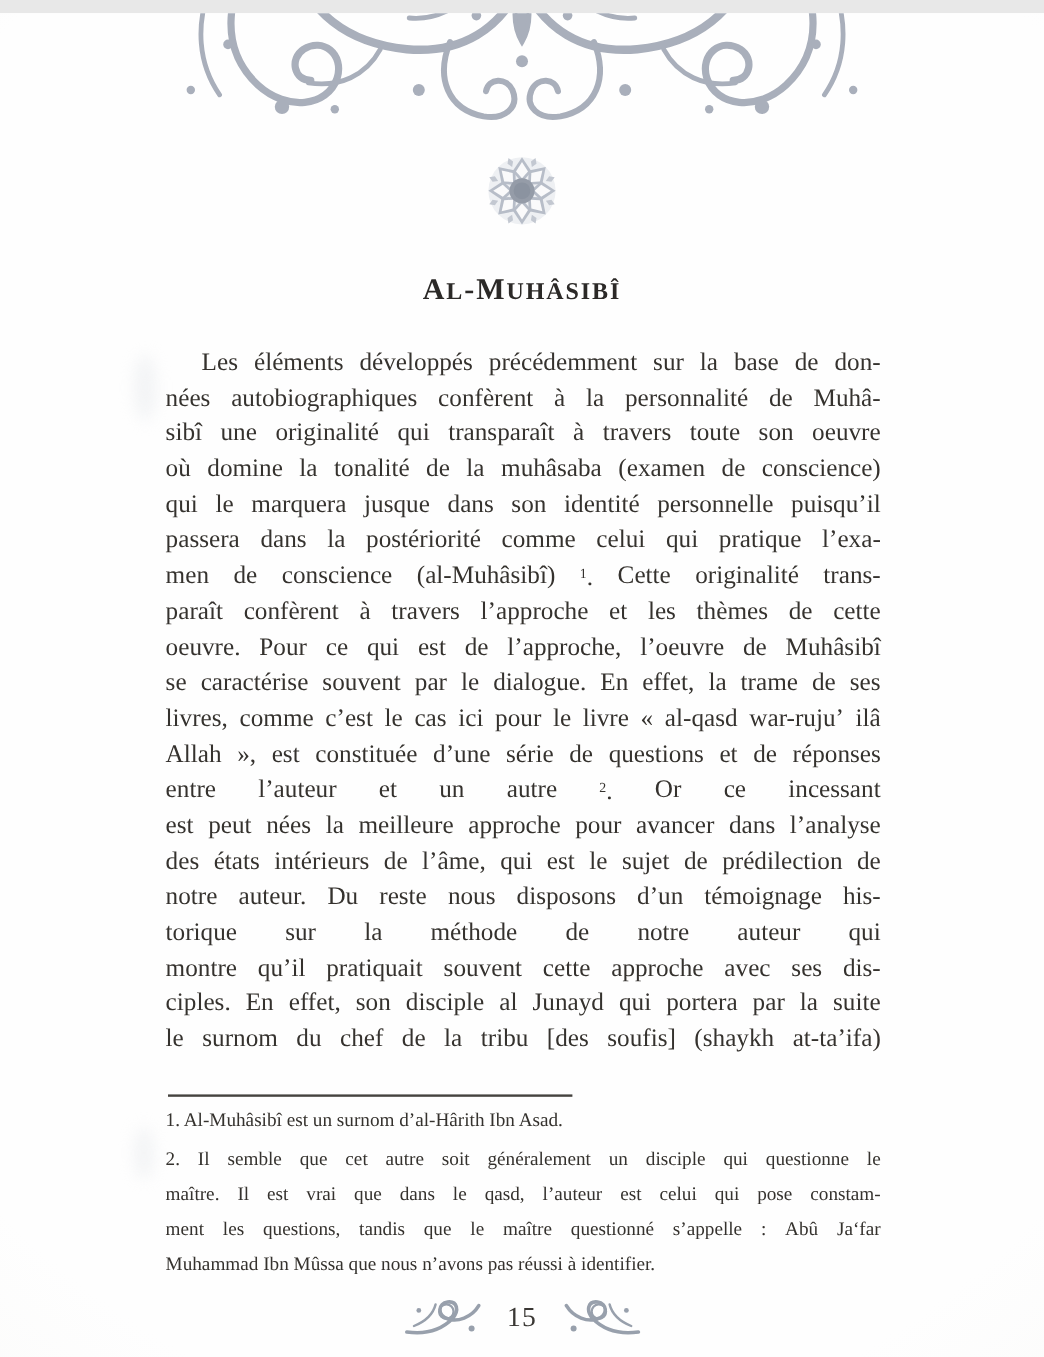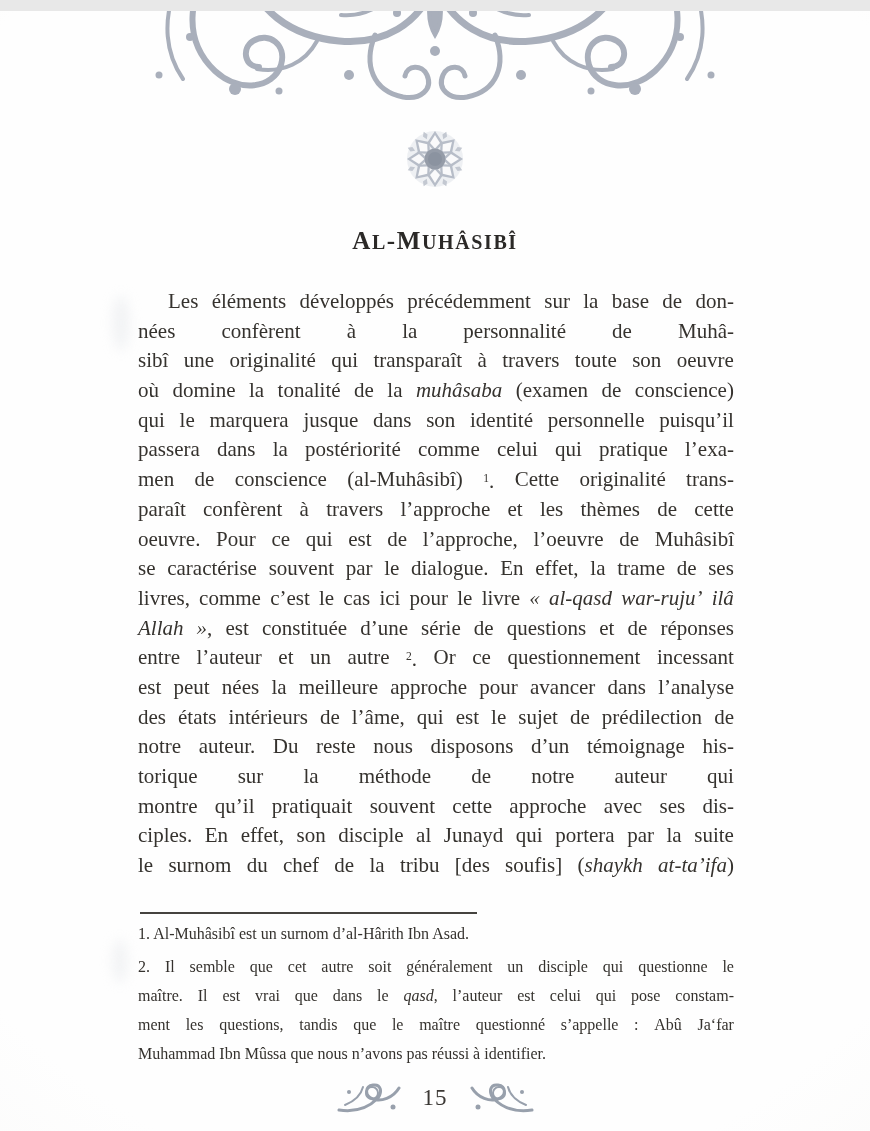--- a/index.html
+++ b/index.html
@@ -23,24 +23,24 @@
   }
   .title .sc-big{font-size:25px;}
   .title .sc-small{font-size:20px;}
   .bodytext{position:absolute;left:138px;top:276px;width:596px;}
   .bodytext .tline{height:29.7px;line-height:29.7px;font-size:21px;}
   .footrule{position:absolute;left:140px;top:901px;width:337px;height:0;border:none;border-top:2px solid #45433f;margin:0;}
   .footnotes{position:absolute;left:138px;top:908px;width:596px;}
   .footnotes .tline{height:29px;line-height:29px;font-size:16px;}
   .footnote{margin-bottom:4px;}
   .tline{white-space:pre-wrap;}
-  .tline.just{display:flex;justify-content:space-between;align-items:center;white-space:normal;}
+  .tline.just{display:flex;justify-content:space-between;align-items:flex-start;white-space:normal;}
   .tline.ind{padding-left:30px;}
   .w{white-space:pre;}
-  .it{font-style:italic;}
+  .it{}
   .sup{font-size:0.55em;vertical-align:0.5em;letter-spacing:0;}
   .footer{
     position:absolute;left:0;right:0;top:1070px;
     display:flex;justify-content:center;align-items:center;gap:22px;
   }
   .page-num{font-size:23px;color:#3a3734;letter-spacing:1px;line-height:34px;}
 </style>
 </head>
 <body>
 
@@ -156,20 +156,21 @@
         <span class="w"><span>développés</span></span>
         <span class="w"><span>précédemment</span></span>
         <span class="w"><span>sur</span></span>
         <span class="w"><span>la</span></span>
         <span class="w"><span>base</span></span>
         <span class="w"><span>de</span></span>
         <span class="w"><span>don-</span></span>
       </div>
       <div class="tline just">
         <span class="w"><span>nées</span></span>
+        <span class="w"><span>autobiographiques</span></span>
         <span class="w"><span>confèrent</span></span>
         <span class="w"><span>à</span></span>
         <span class="w"><span>la</span></span>
         <span class="w"><span>personnalité</span></span>
         <span class="w"><span>de</span></span>
         <span class="w"><span>Muhâ-</span></span>
       </div>
       <div class="tline just">
         <span class="w"><span>sibî</span></span>
         <span class="w"><span>une</span></span>
@@ -294,21 +295,20 @@
       </div>
       <div class="tline just">
         <span class="w"><span>entre</span></span>
         <span class="w"><span>l’auteur</span></span>
         <span class="w"><span>et</span></span>
         <span class="w"><span>un</span></span>
         <span class="w"><span>autre</span></span>
         <span class="w"><span class="sup">2</span><span>.</span></span>
         <span class="w"><span>Or</span></span>
         <span class="w"><span>ce</span></span>
-        <span class="w"><span>questionnement</span></span>
         <span class="w"><span>incessant</span></span>
       </div>
       <div class="tline just">
         <span class="w"><span>est</span></span>
         <span class="w"><span>peut</span></span>
         <span class="w"><span>nées</span></span>
         <span class="w"><span>la</span></span>
         <span class="w"><span>meilleure</span></span>
         <span class="w"><span>approche</span></span>
         <span class="w"><span>pour</span></span>

